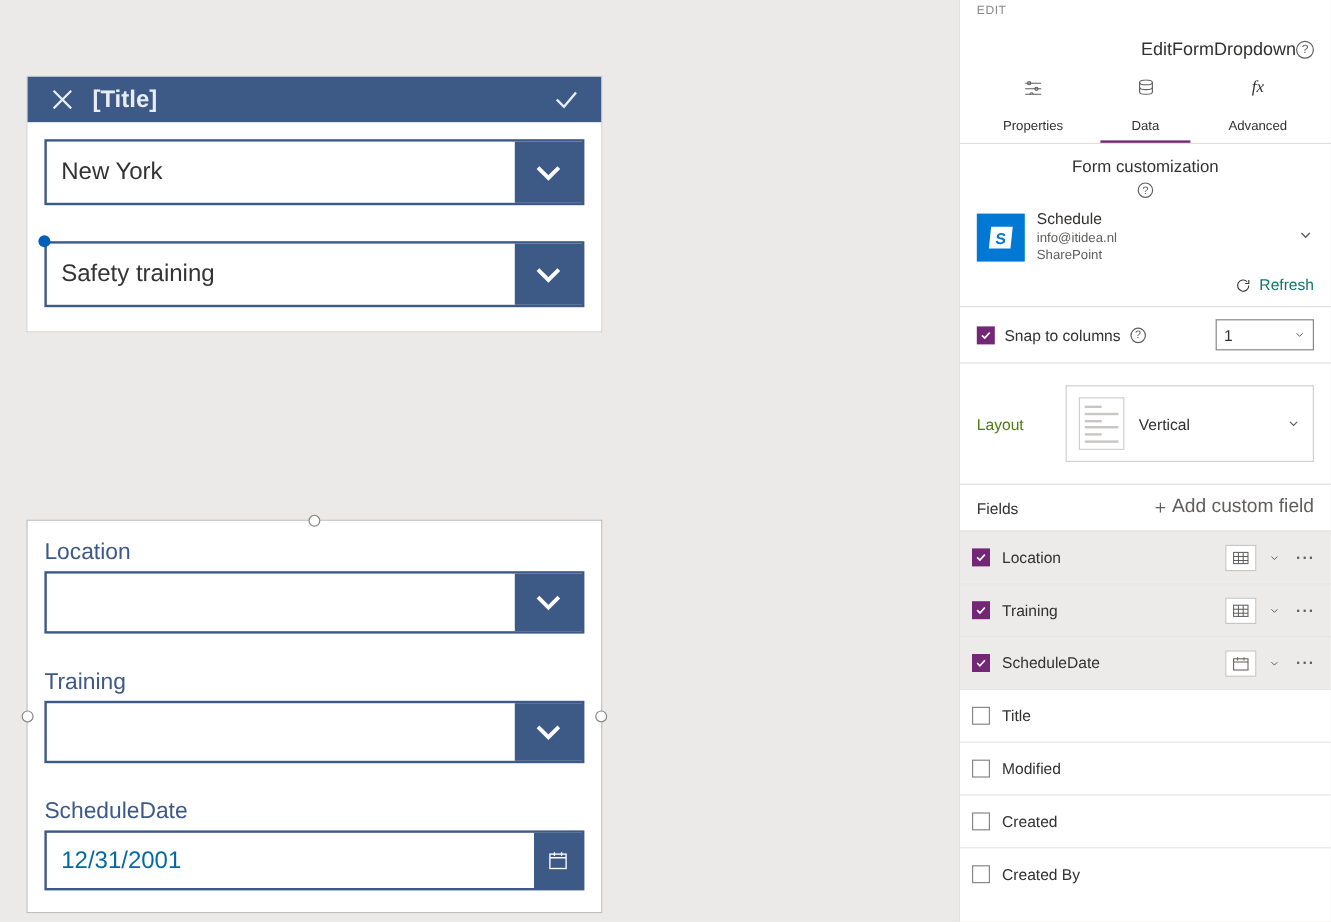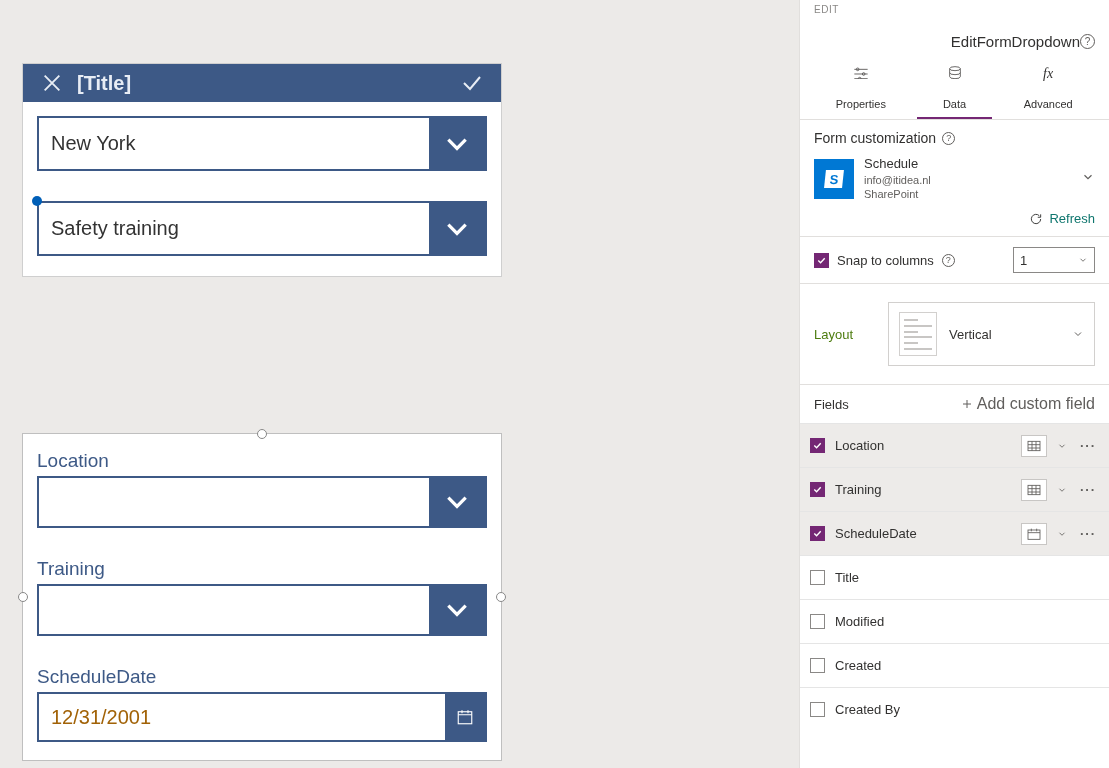--- a/index.html
+++ b/index.html
@@ -30,41 +30,41 @@
   .sel-box { position: absolute; left: 22px; top: 433px; width: 480px; border: 1px solid #bfbfbf; background: #fff; }
   .sel-handle { position: absolute; width: 10px; height: 10px; background: #fff; border: 1px solid #888; border-radius: 50%; }
   .h-tm { left: 50%; top: -5px; margin-left: -5px; }
   .h-ml { left: -5px; top: 50%; margin-top: -5px; }
   .h-mr { right: -5px; top: 50%; margin-top: -5px; }
 
   .form-inner { padding: 10px 14px 18px 14px; }
   .fld-lbl { font-size: 19px; color: #3d5986; margin: 6px 0 4px 0; font-weight: 400; }
   .dd-field.small { height: 52px; }
   .date-field { border: 2px solid #3d5986; height: 50px; display: flex; align-items: stretch; }
-  .date-text { flex: 1; display: flex; align-items: center; padding: 0 12px; font-size: 20px; color: #a16207; }
+  .date-text { flex: 1; display: flex; align-items: center; padding: 0 12px; font-size: 20px; color: #0369a1; }
   .date-btn { width: 40px; background: #3d5986; display: flex; align-items: center; justify-content: center; }
   .date-btn svg { width: 18px; height: 18px; }
 
   
   .panel { position: absolute; right: 0; top: 0; width: 310px; height: 768px; background: #fff; border-left: 1px solid #e1dfdd; display: flex; flex-direction: column; font-size: 13px; color: #323130; }
   .pnl-top { padding: 4px 14px 0 14px; }
   .pnl-edit { font-size: 10px; color: #8a8886; letter-spacing: 0.5px; }
   .pnl-title-row { display: flex; align-items: center; justify-content: flex-end; margin-top: 18px; }
   .pnl-title { font-size: 15px; color: #323130; }
   .help-ic { width: 15px; height: 15px; border: 1px solid #605e5c; border-radius: 50%; display: inline-flex; align-items: center; justify-content: center; font-size: 10px; color: #605e5c; cursor: pointer; }
 
   .tabs { display: flex; margin-top: 10px; }
   .tab { flex: 1; text-align: center; padding: 6px 0 8px 0; cursor: pointer; position: relative; color: #323130; }
   .tab .ic { display: block; margin: 0 auto 16px auto; width: 16px; height: 14px; }
   .tab.active::after { content: ""; position: absolute; left: 10%; bottom: 0; width: 80%; height: 2px; background: #742774; }
   .tab .lbl { font-size: 11px; color: #323130; }
   .tab .fx { font-style: italic; font-family: Georgia, serif; font-size: 14px; }
 
   .section { border-top: 1px solid #e1dfdd; padding: 10px 14px; }
-  .sec-title { display: flex; align-items: center; gap: 6px; color: #323130; font-size: 14px; }
+  .sec-title { display: flex; align-items: center; gap: 6px; color: #323130; font-size: 14px; flex-direction: column; }
 
   .ds-row { display: flex; align-items: center; gap: 10px; margin-top: 10px; }
   .sp-logo { width: 40px; height: 40px; background: #0078d4; display: flex; align-items: center; justify-content: center; }
   .sp-logo-s { width: 18px; height: 18px; background: #fff; color: #0078d4; display: flex; align-items: center; justify-content: center; font-size: 13px; font-weight: bold; transform: skewX(-6deg); }
   .ds-meta { flex: 1; line-height: 1.3; }
   .ds-name { color: #323130; }
   .ds-sub { color: #605e5c; font-size: 11px; }
   .chev-ic { width: 14px; height: 14px; }
 
   .refresh-row { display: flex; justify-content: flex-end; align-items: center; gap: 6px; color: #0f766e; margin-top: 10px; cursor: pointer; }

